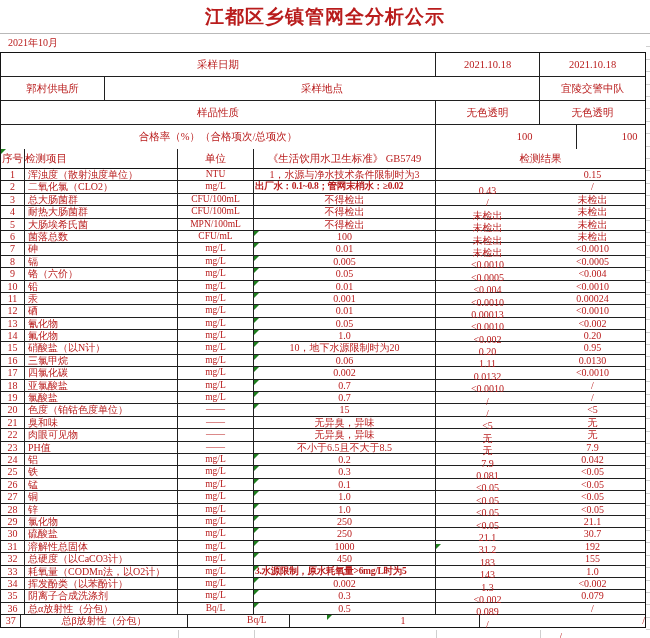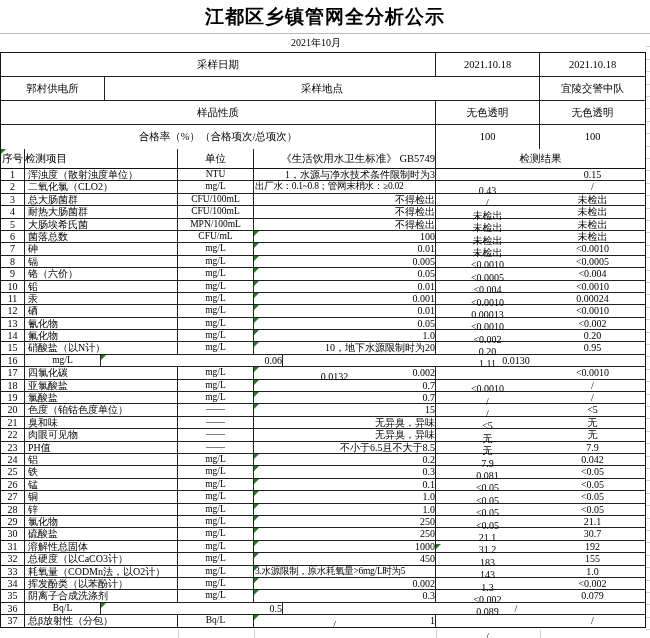--- a/index.html
+++ b/index.html
@@ -1,53 +1,53 @@
 <!DOCTYPE html>
 <html><head>
 <meta charset="utf-8">
 <style>
   html,body{margin:0;padding:0;background:#fff;}
   .sheet{
     position:relative;width:650px;height:638px;background:#fff;overflow:hidden;
-    font-family:"Liberation Serif","DejaVu Serif",serif;color:#000000;
+    font-family:"Liberation Serif","DejaVu Serif",serif;color:#b91c1c;
   }
   .title{
     position:absolute;left:0;top:0;width:650px;height:33px;line-height:33px;
     text-align:center;font-size:19px;font-weight:bold;letter-spacing:1px;
   }
   .gridline-h{position:absolute;left:0;width:650px;height:1px;background:#b9b9b9;}
   .subtitle{
-    position:absolute;left:0;top:34px;width:632px;height:18px;line-height:18px;
-    text-align:center;font-size:10px;
+    position:absolute;left:8px;top:34px;width:632px;height:18px;line-height:18px;
+    text-align:left;font-size:10px;
   }
   .tbl{
     position:absolute;left:0;top:52px;width:646px;box-sizing:border-box;
     border:1.5px solid #141414;background:#fff;
   }
   .row{display:flex;box-sizing:border-box;border-bottom:1px solid #202020;}
-  .row:last-child{border-bottom:none;}
+  .row:last-child{border-bottom:none;gap:37px;}
   .info-row{height:24px;line-height:23px;font-size:10.5px;}
   .hdr-row{height:20px;line-height:19px;font-size:10.5px;border-bottom:1.2px solid #141414;}
   .data-row{height:12.4px;line-height:11.5px;font-size:10px;}
   .c{
     box-sizing:border-box;border-right:1px solid #202020;position:relative;
     text-align:center;white-space:nowrap;overflow:visible;
   }
   .c:last-child{border-right:none;}
   .w-no{width:24px;}
   .w-item{width:153px;text-align:left;padding-left:3px;}
   .w-unit{width:76px;font-size:9.5px;}
-  .w-std{width:182px;text-align:right;}
+  .w-std{width:182px;}
   .w-r1{width:104px;margin-top:16px;}
   .w-r2{flex:1;}
   .w-label{width:435px;}
   .w-val{width:104px;}
   .w-val2{flex:1;}
   .hdr-row .w-item{text-align:left;padding-left:0;}
-  .std-left{text-align:left;padding-left:1px;font-size:9.5px;letter-spacing:-0.3px;}
+  .std-left{text-align:left;padding-left:1px;font-size:9.5px;letter-spacing:-0.3px;font-weight:bold;}
   .tri{
     position:absolute;left:0;top:0;width:0;height:0;
     border-top:5px solid #1e7e1e;border-right:5px solid transparent;
   }
   .right-strip{
     position:absolute;left:646px;top:35px;width:4px;height:603px;
     background:repeating-linear-gradient(to bottom,transparent 0,transparent 11.4px,#cfcfcf 11.4px,#cfcfcf 12.4px);
   }
   .bottom-grid{position:absolute;top:630px;height:8px;width:1px;background:#cfcfcf;}
 </style>
@@ -210,20 +210,21 @@
         <div class="row data-row">
           <div class="c w-no">15</div>
           <div class="c w-item">硝酸盐（以N计）</div>
           <div class="c w-unit">mg/L</div>
           <div class="c w-std"><span class="tri"></span><span>10，地下水源限制时为20</span></div>
           <div class="c w-r1"><span>1.11</span></div>
           <div class="c w-r2">0.95</div>
         </div>
         <div class="row data-row">
           <div class="c w-no">16</div>
+          <div class="c w-item">三氯甲烷</div>
           <div class="c w-unit">mg/L</div>
           <div class="c w-std"><span class="tri"></span><span>0.06</span></div>
           <div class="c w-r1"><span>0.0132</span></div>
           <div class="c w-r2">0.0130</div>
         </div>
         <div class="row data-row">
           <div class="c w-no">17</div>
           <div class="c w-item">四氯化碳</div>
           <div class="c w-unit">mg/L</div>
           <div class="c w-std"><span class="tri"></span><span>0.002</span></div>
@@ -369,20 +370,21 @@
         <div class="row data-row">
           <div class="c w-no">35</div>
           <div class="c w-item">阴离子合成洗涤剂</div>
           <div class="c w-unit">mg/L</div>
           <div class="c w-std"><span class="tri"></span><span>0.3</span></div>
           <div class="c w-r1"><span>0.089</span></div>
           <div class="c w-r2">0.079</div>
         </div>
         <div class="row data-row">
           <div class="c w-no">36</div>
+          <div class="c w-item">总α放射性（分包）</div>
           <div class="c w-unit">Bq/L</div>
           <div class="c w-std"><span class="tri"></span><span>0.5</span></div>
           <div class="c w-r1"><span>/</span></div>
           <div class="c w-r2">/</div>
         </div>
         <div class="row data-row">
           <div class="c w-no">37</div>
           <div class="c w-item">总β放射性（分包）</div>
           <div class="c w-unit">Bq/L</div>
           <div class="c w-std"><span class="tri"></span><span>1</span></div>

